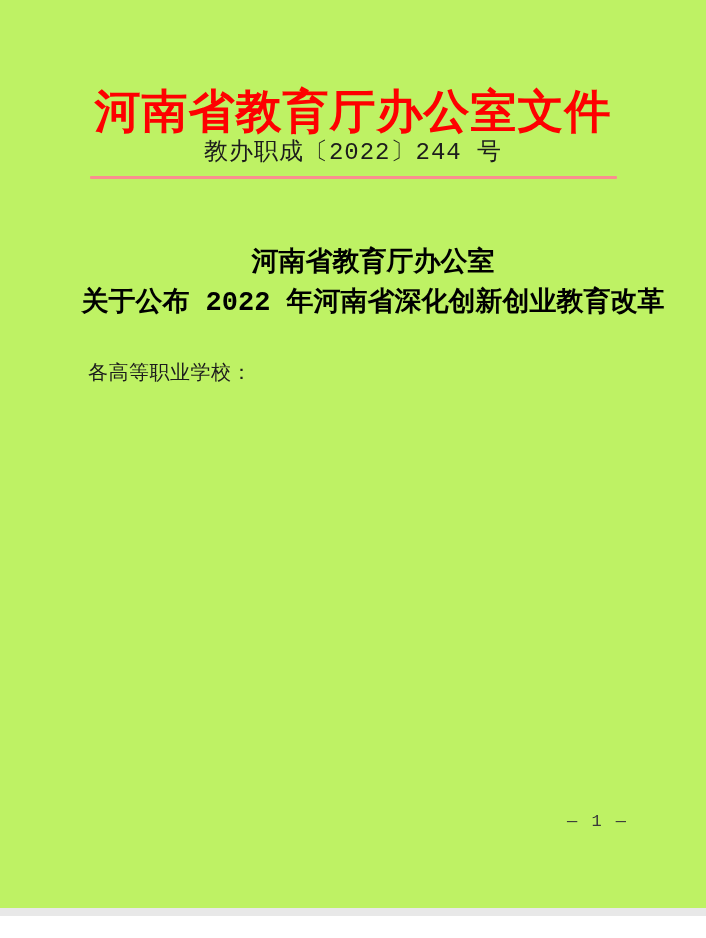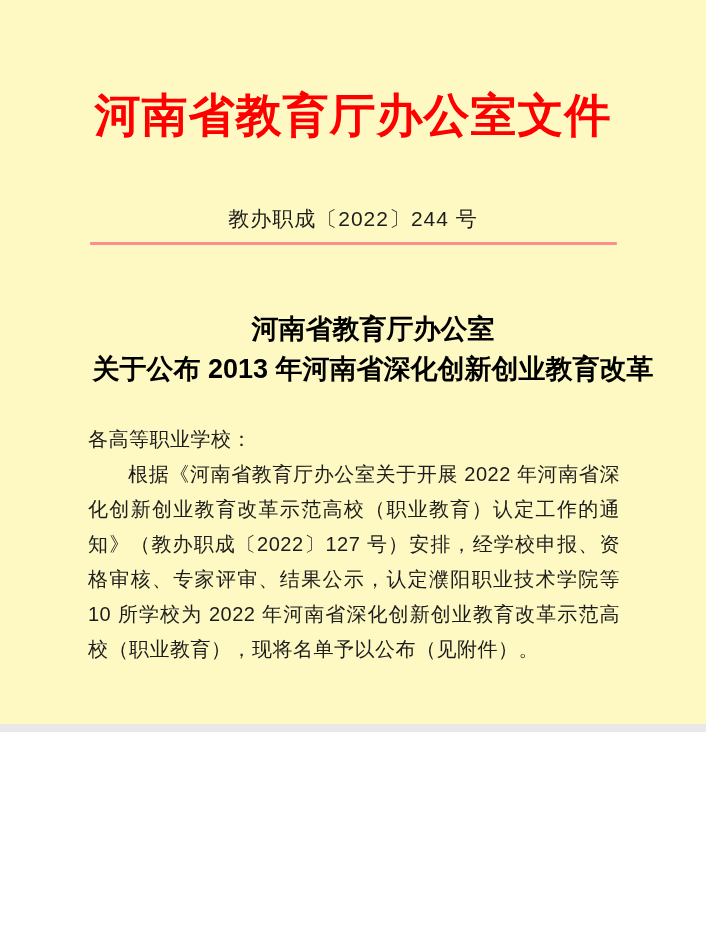--- a/index.html
+++ b/index.html
@@ -3,40 +3,39 @@
 <meta charset="utf-8">
 <style>
   html, body {
     margin: 0;
     padding: 0;
     background: #ffffff;
   }
   .page {
     position: relative;
     width: 706px;
-    height: 732px;
-    background: #fef9c3;
+    height: 916px;
+    background: #bef264;
     overflow: hidden;
-    font-family: Liberation Sans, sans-serif;
+    font-family: Liberation Mono, monospace;
     color: #1c1c1c;
   }
   .red-head {
     margin-top: 90px;
     text-align: center;
     font-size: 46px;
     line-height: 50px;
     font-weight: bold;
     color: #fe0000;
     letter-spacing: 1px;
     white-space: nowrap;
   }
   .doc-no {
-    margin-top: 66px;
     text-align: center;
-    font-size: 21px;
+    font-size: 24px;
     line-height: 26px;
     color: #1c1c1c;
     letter-spacing: 1px;
   }
   .red-rule {
     margin: 10px auto 0 auto;
     width: 527px;
     height: 3px;
     background: #f98f8f;
     border-radius: 1px;
@@ -87,25 +86,24 @@
 <div class="page">
 
   <div class="red-head">河南省教育厅办公室文件</div>
 
   <div class="doc-no">教办职成〔2022〕244 号</div>
 
   <div class="red-rule"></div>
 
   <div class="title-block">
     <div>河南省教育厅办公室</div>
-    <div>关于公布 2013 年河南省深化创新创业教育改革</div>
+    <div>关于公布 2022 年河南省深化创新创业教育改革</div>
   </div>
 
   <div class="body-block">
     <p>各高等职业学校：</p>
-    <p class="indent">根据《河南省教育厅办公室关于开展 2022 年河南省深化创新创业教育改革示范高校（职业教育）认定工作的通知》（教办职成〔2022〕127 号）安排，经学校申报、资格审核、专家评审、结果公示，认定濮阳职业技术学院等 10 所学校为 2022 年河南省深化创新创业教育改革示范高校（职业教育），现将名单予以公布（见附件）。</p>
   </div>
 
   <div class="page-no">— 1 —</div>
 
   <div class="bottom-edge"></div>
 
 </div>
 
 </body></html>

